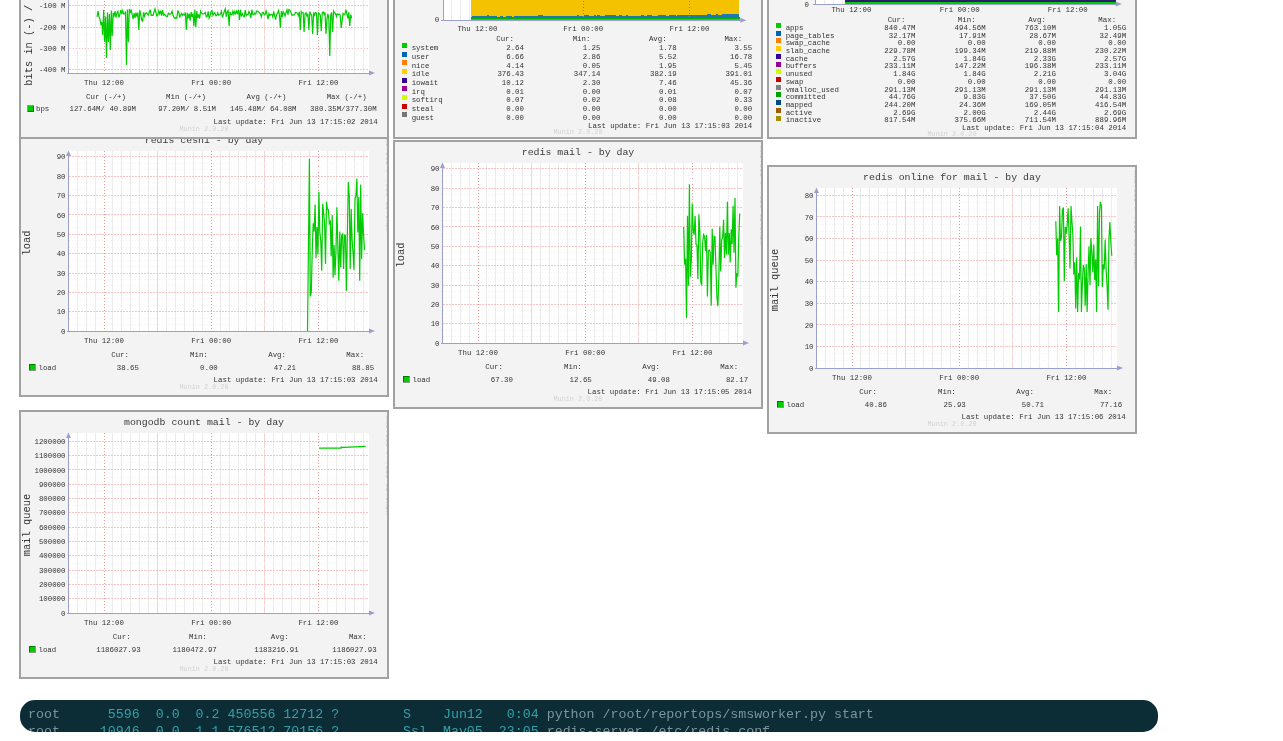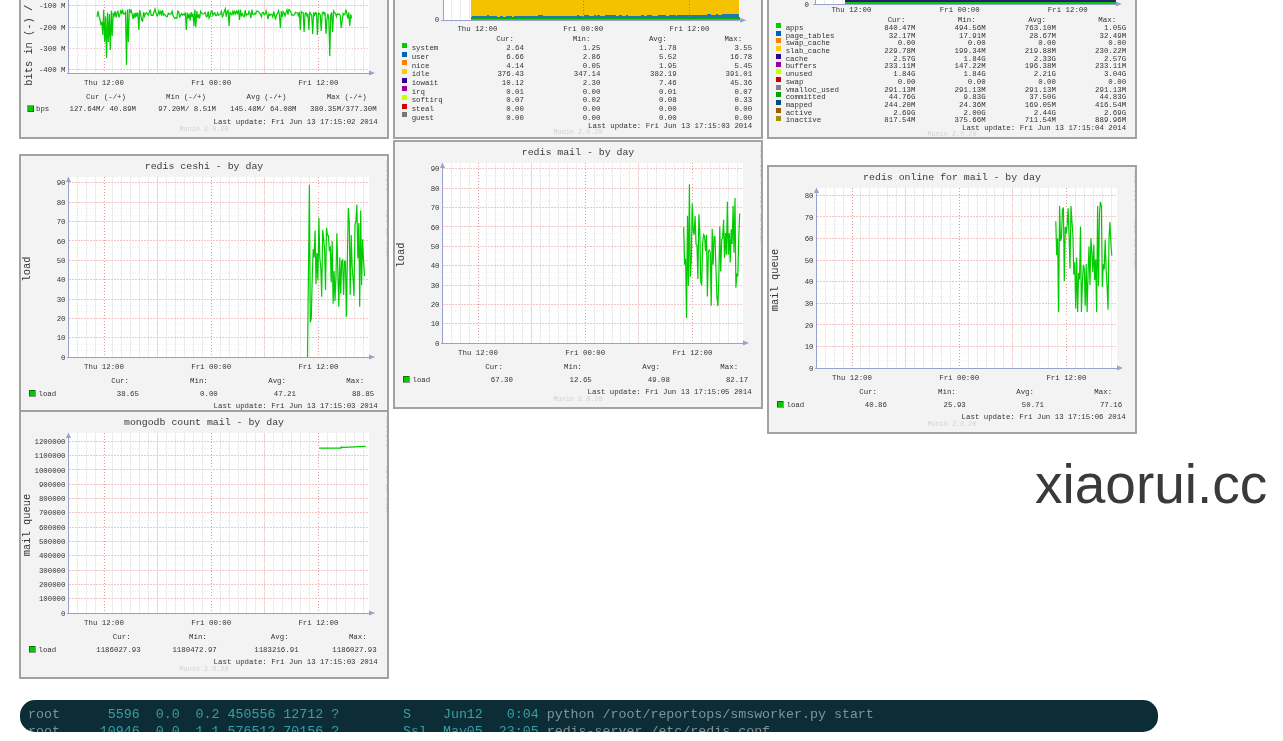--- a/index.html
+++ b/index.html
@@ -11,21 +11,21 @@
 #term { position:absolute; left:20px; top:700px; width:1137.5px; height:32px;
   background:#0c2c36; overflow:hidden;border-radius:15px; }
 #term pre { font-family:"Liberation Mono",monospace; font-size:13.3px;
   line-height:17px; margin:6px 0 0 8px; }
 .tg { color:#7d949c; } .tc { color:#35a0a8; }
 #wm { position:absolute; left:1035px; top:452px; color:#3a3a3a;
   font-size:55px; letter-spacing:0px; }
 </style></head>
 <body>
 <div id="page">
-<div class="p" style="left:19.3px;top:154px;">
+<div class="p" style="left:19.3px;top:128px;">
       <svg width="366" height="264.5" viewBox="0 0 366 264.5" shape-rendering="crispEdges" font-family="'Liberation Mono',monospace">
         <rect x="47.5" y="21.1" width="300.5" height="180.0" fill="#ffffff"></rect>
         <line x1="47.3" y1="21.1" x2="47.3" y2="201.1" stroke="#ececec" stroke-width="1"></line>
         <line x1="56.2" y1="21.1" x2="56.2" y2="201.1" stroke="#ececec" stroke-width="1"></line>
         <line x1="65.1" y1="21.1" x2="65.1" y2="201.1" stroke="#ececec" stroke-width="1"></line>
         <line x1="74.1" y1="21.1" x2="74.1" y2="201.1" stroke="#ececec" stroke-width="1"></line>
         <line x1="83.0" y1="21.1" x2="83.0" y2="201.1" stroke="#e09a9a" stroke-width="1" stroke-dasharray="1,2"></line>
         <line x1="91.9" y1="21.1" x2="91.9" y2="201.1" stroke="#ececec" stroke-width="1"></line>
         <line x1="100.9" y1="21.1" x2="100.9" y2="201.1" stroke="#ececec" stroke-width="1"></line>
         <line x1="109.8" y1="21.1" x2="109.8" y2="201.1" stroke="#ececec" stroke-width="1"></line>
@@ -689,13 +689,12 @@
         <text x="286.9" y="250.44" font-size="7.4" fill="#333333" text-anchor="end">711.54M</text>
         <text x="357.1" y="250.44" font-size="7.4" fill="#333333" text-anchor="end">889.96M</text>
         <text x="357.1" y="257.7" font-size="7.4" fill="#333333" text-anchor="end">Last update: Fri Jun 13 17:15:04 2014</text>
         <text x="183" y="263.9" font-size="6.8" fill="#d2d2d2" text-anchor="middle">Munin 2.0.20</text>
       </svg>
     </div>
 <div id="term">
       <pre><span class="tg">root</span><span class="tc">      5596  0.0  0.2 450556 12712 ?        S    Jun12   0:04 </span><span class="tg">python /root/reportops/smsworker.py start</span>
 <span class="tg">root</span><span class="tc">     10946  0.0  1.1 576512 70156 ?        Ssl  May05  23:05 </span><span class="tg">redis-server /etc/redis.conf</span></pre>
     </div>
-<div id="wm">xiaorui.cc</div>
 </div>
 </body></html>

